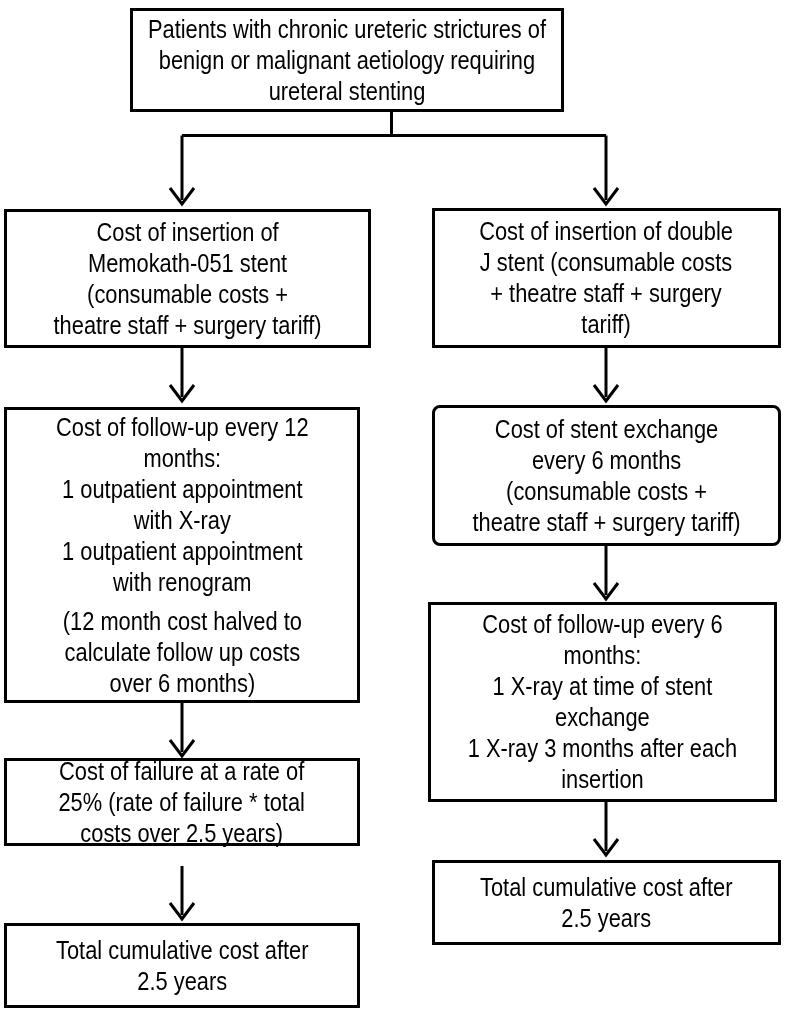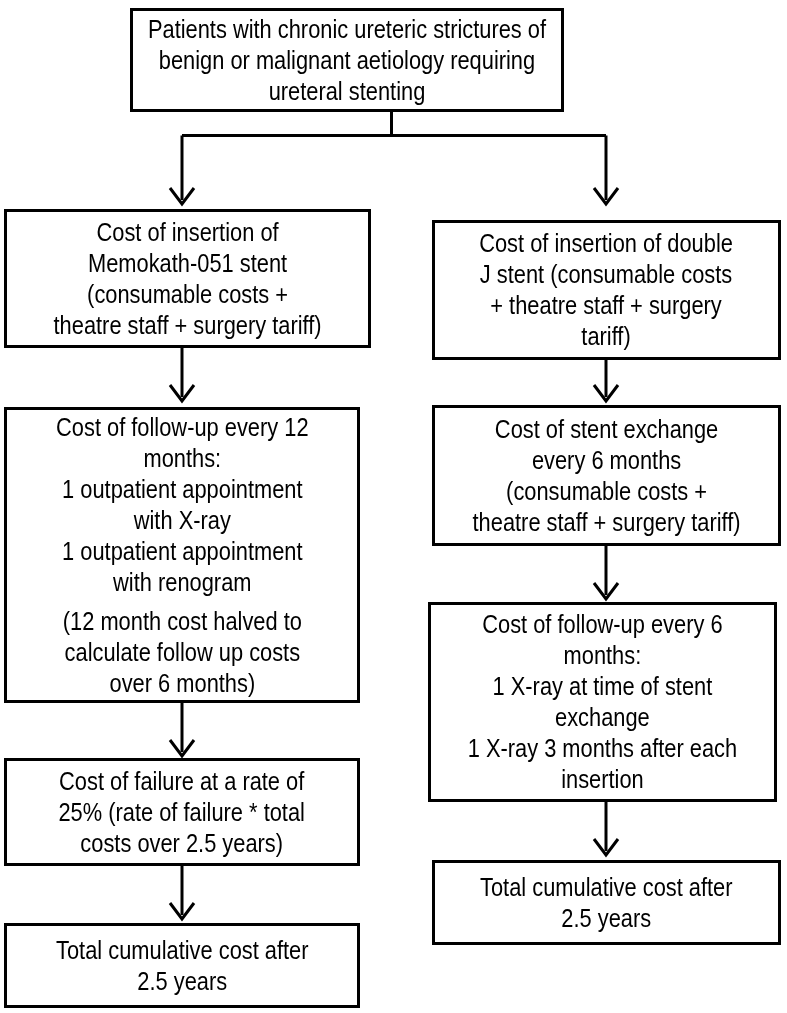--- a/index.html
+++ b/index.html
@@ -45,24 +45,24 @@
     transform: scaleX(0.84);
     transform-origin: 50% 50%;
   }
   .note-text {
     margin-top: 8px;
   }
   
   #title-box { left: 130px; top: 8px;   width: 434px; height: 104px; }
   #l-box-1   { left: 4px;   top: 209px; width: 367px; height: 139px; }
   #l-box-2   { left: 4px;   top: 407px; width: 356px; height: 296px; }
-  #l-box-3   { left: 4px;   top: 758px; width: 356px; height: 108px; }
+  #l-box-3   { left: 4px;   top: 758px; width: 356px; height: 88px; }
   #l-box-4   { left: 4px;   top: 923px; width: 356px; height: 85px;  }
-  #r-box-1   { left: 432px; top: 208px; width: 349px; height: 140px; margin-top: 12px; }
-  #r-box-2   { left: 432px; top: 405px; width: 349px; height: 141px; }
+  #r-box-1   { left: 432px; top: 208px; width: 349px; height: 140px; }
+  #r-box-2   { left: 432px; top: 405px; width: 349px; height: 141px; border-radius: 8px; }
   #r-box-3   { left: 428px; top: 602px; width: 349px; height: 200px; }
   #r-box-4   { left: 432px; top: 860px; width: 349px; height: 85px;  }
 </style>
 </head>
 <body>
 
 <div id="canvas">
 
   <svg class="connectors" viewBox="0 0 787 1013" xmlns="http://www.w3.org/2000/svg">
     <g stroke="#000000" stroke-width="3" fill="none">

